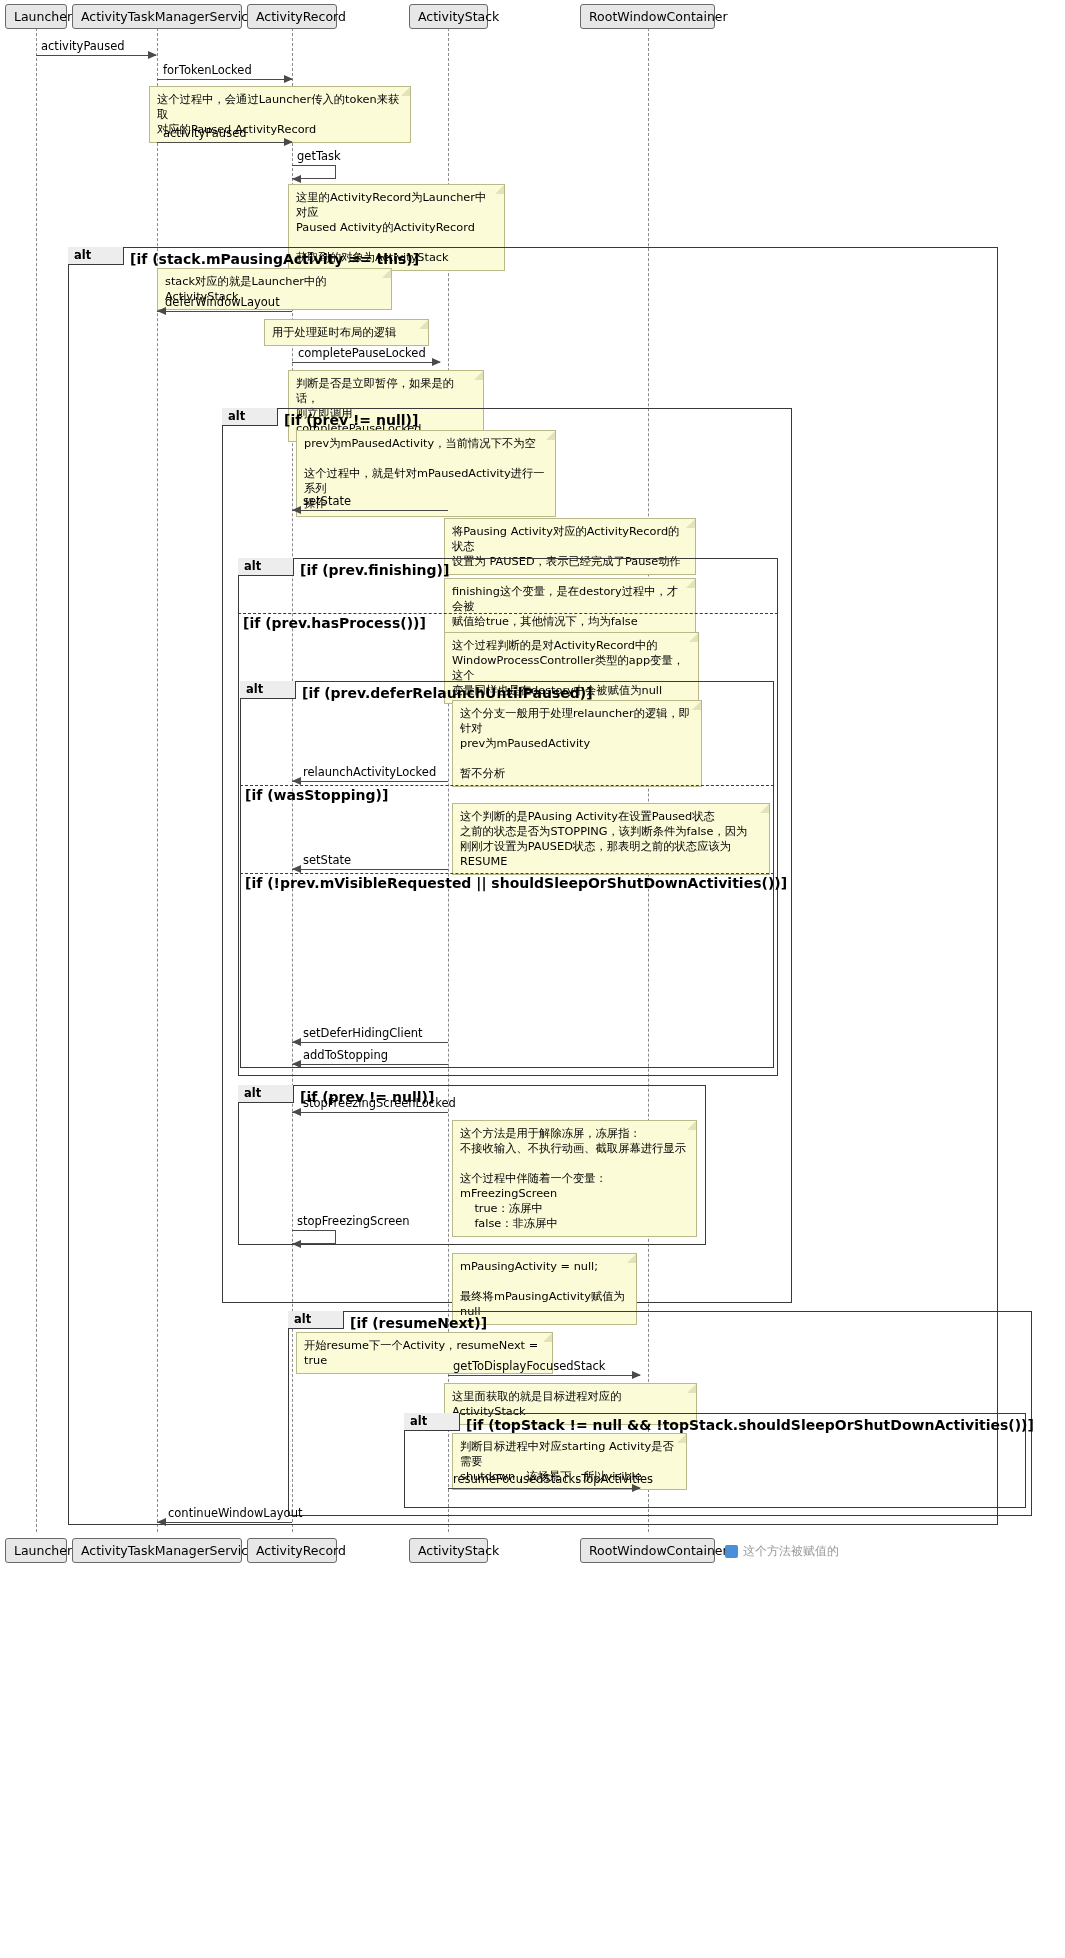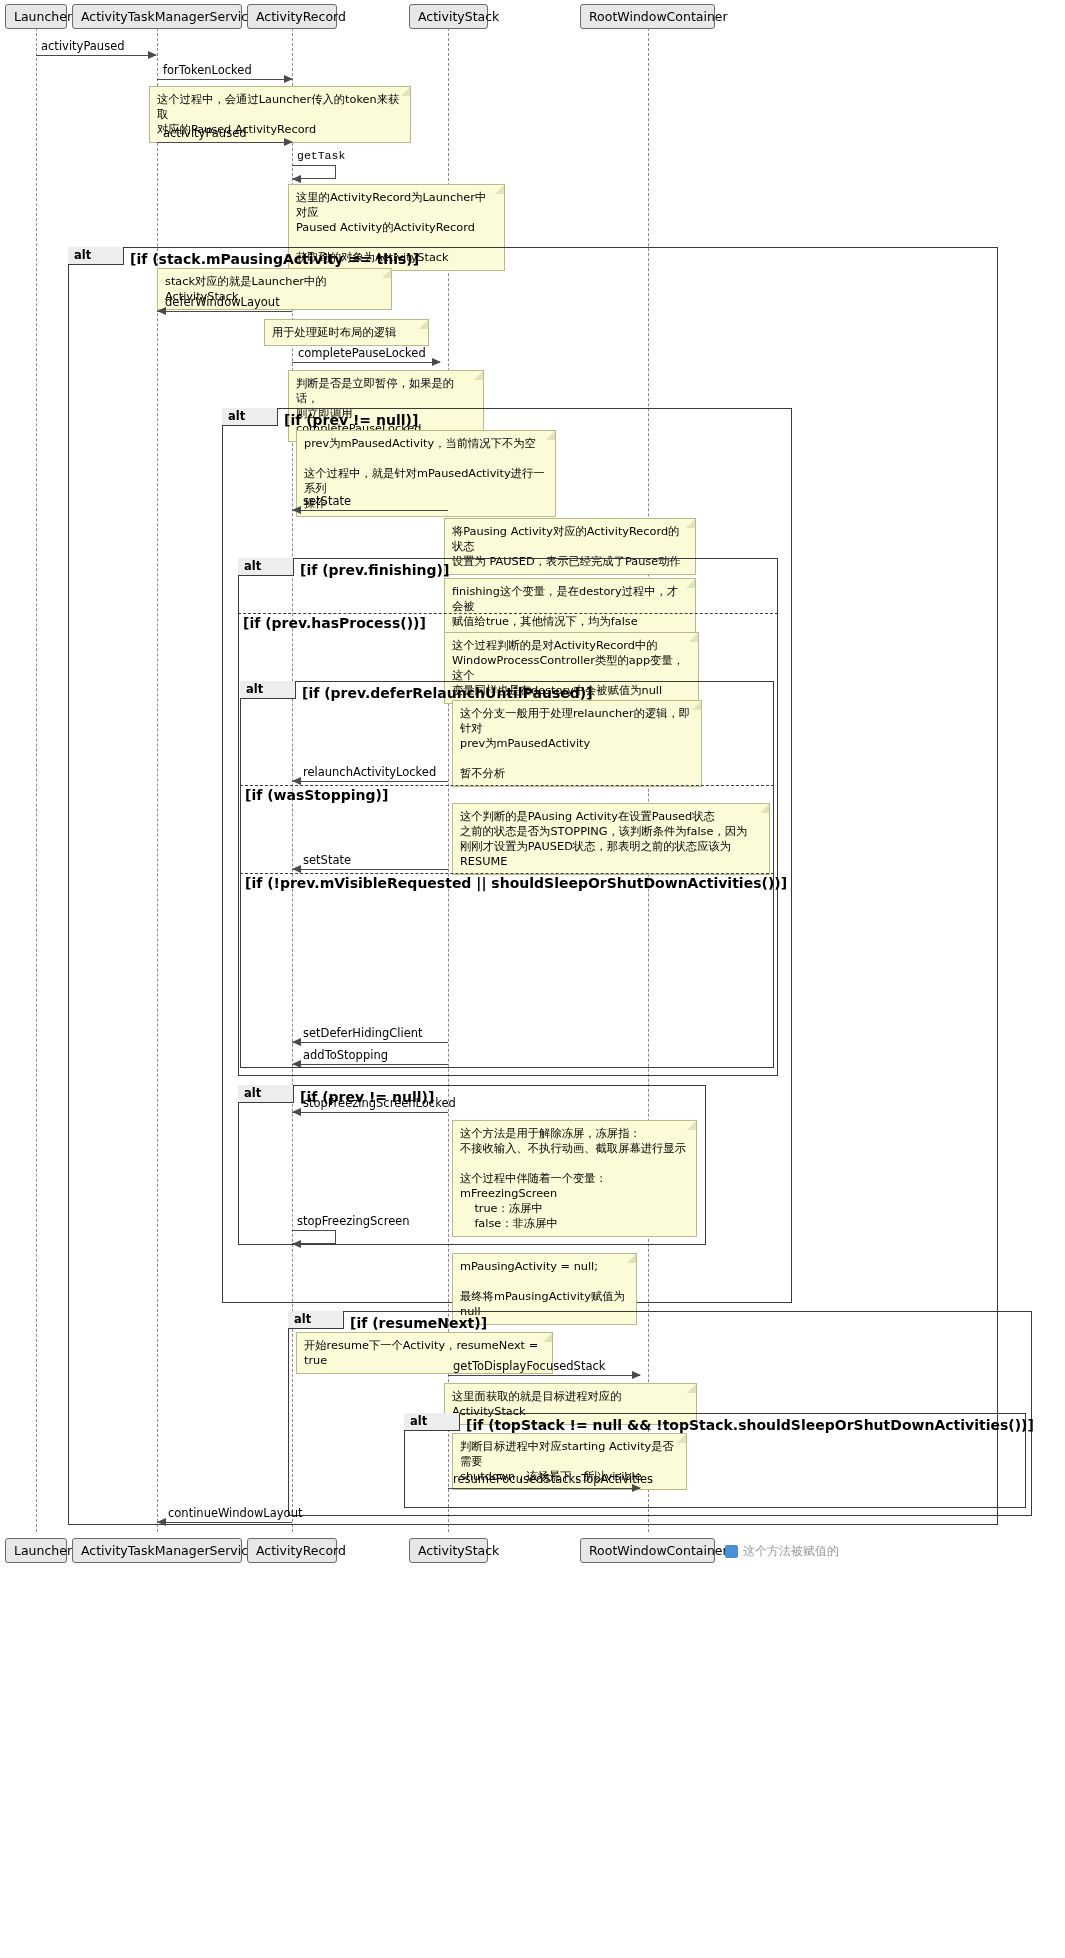--- a/index.html
+++ b/index.html
@@ -64,21 +64,21 @@
   <div class="msg" style="left:157px;top:79px;width:135px;"></div>
   <div class="arrowR" style="left:284px;top:75px;"></div>
 
   <div class="note" style="left:149px;top:86px;width:262px;">这个过程中，会通过Launcher传入的token来获取
 对应的Paused ActivityRecord</div>
 
   <div class="mlabel" style="left:163px;top:126px;">activityPaused</div>
   <div class="msg" style="left:157px;top:142px;width:135px;"></div>
   <div class="arrowR" style="left:284px;top:138px;"></div>
 
-  <div class="mlabel" style="left:297px;top:149px;font-family:Liberation Mono, monospace;">getTask</div>
+  <div class="mlabel" style="left:297px;top:149px;">getTask</div>
   <div class="selfmsg" style="left:292px;top:165px;width:44px;"></div>
   <div class="arrowL" style="left:292px;top:175px;"></div>
 
   <div class="note" style="left:288px;top:184px;width:217px;">这里的ActivityRecord为Launcher中对应
 Paused Activity的ActivityRecord
 
 获取到的对象为ActivityStack</div>
 
   <div class="frame" style="left:68px;top:247px;width:930px;height:1278px;"></div>
   <div class="frame-tab" style="left:68px;top:247px;width:56px;">alt</div>

